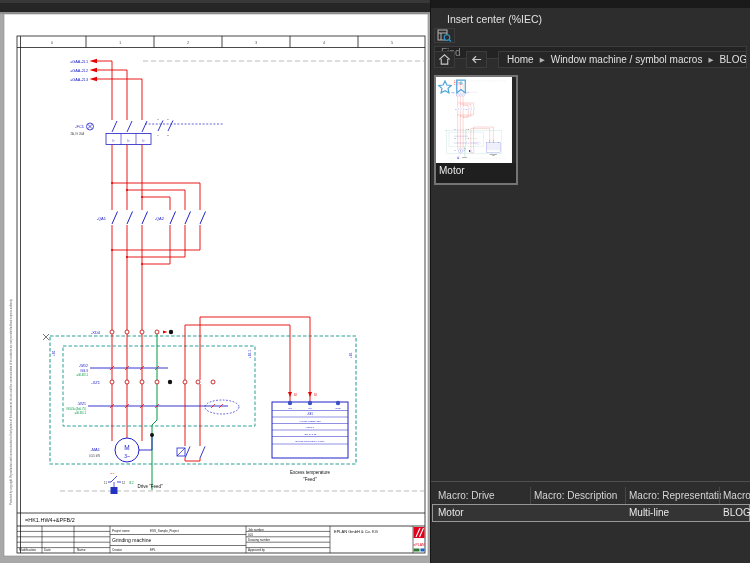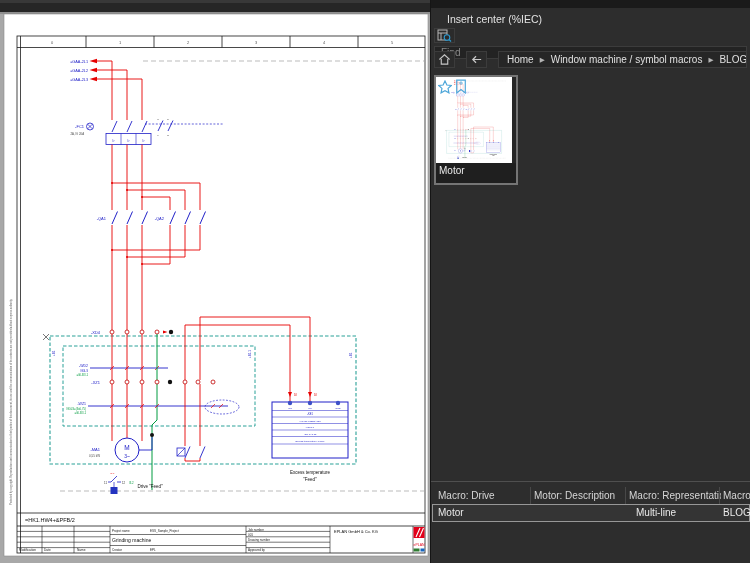--- a/index.html
+++ b/index.html
@@ -344,28 +344,28 @@
           <circle cx="5.5" cy="3.8" r="1.1" stroke="#4da6d9" stroke-width="0.8" fill="none"></circle>
         </svg>
       </div>
       <div class="tile-label">Motor</div>
     </div>
 
     <div class="grid-sep"></div>
 
     <div class="thead">
       <span style="left:7px">Macro: Drive</span>
-      <span style="left:103px">Motor: Description</span>
+      <span style="left:103px">Macro: Description</span>
       <span style="left:198px;max-width:92px">Macro: Representatio...</span>
       <span style="left:292px;max-width:28px">Macro:</span>
     </div>
     <div class="vsep" style="left:99px"></div>
     <div class="vsep" style="left:194px"></div>
     <div class="vsep" style="left:288px"></div>
 
     <div class="trow">
       <span style="left:5px">Motor</span>
       <span style="left:101px"></span>
-      <span style="left:203px">Multi-line</span>
+      <span style="left:196px">Multi-line</span>
       <span style="left:290px">BLOG</span>
     </div>
   </div>
 </div>
 
 </body></html>

